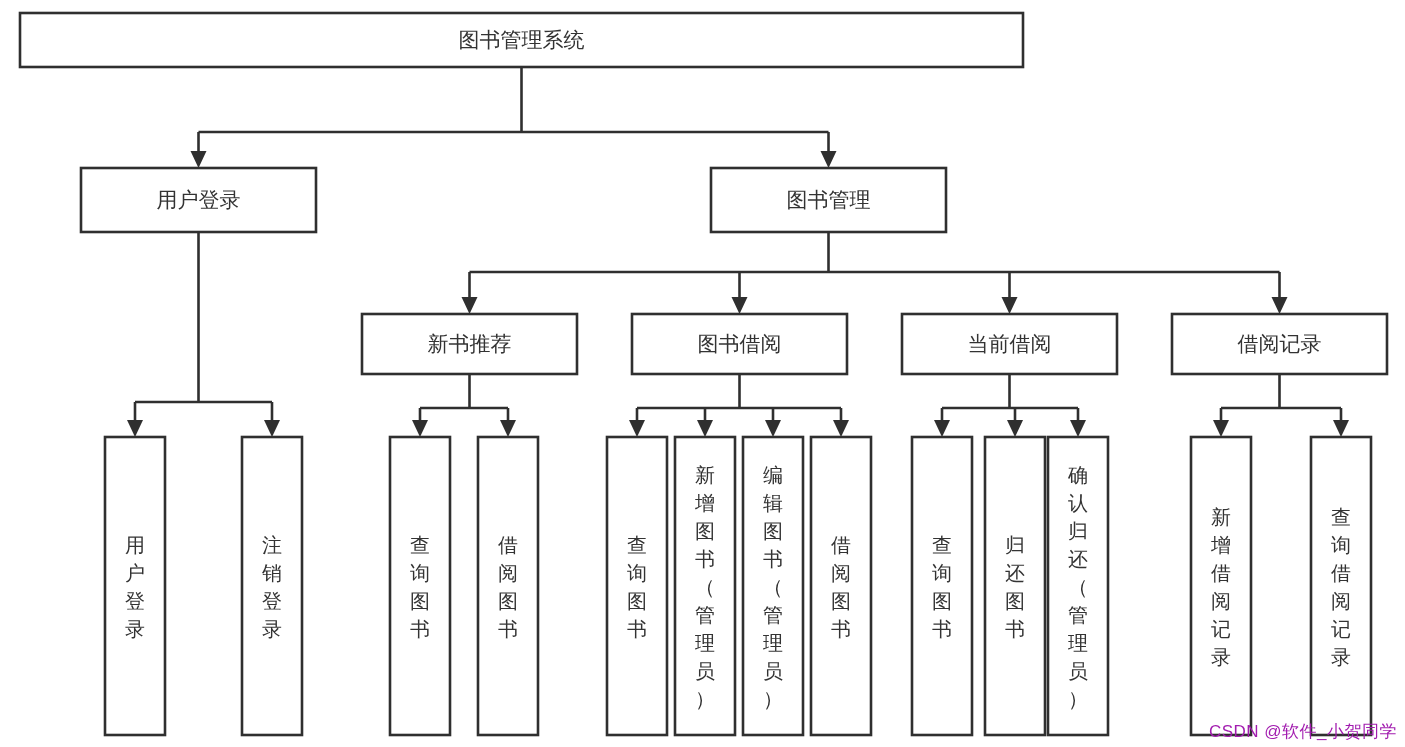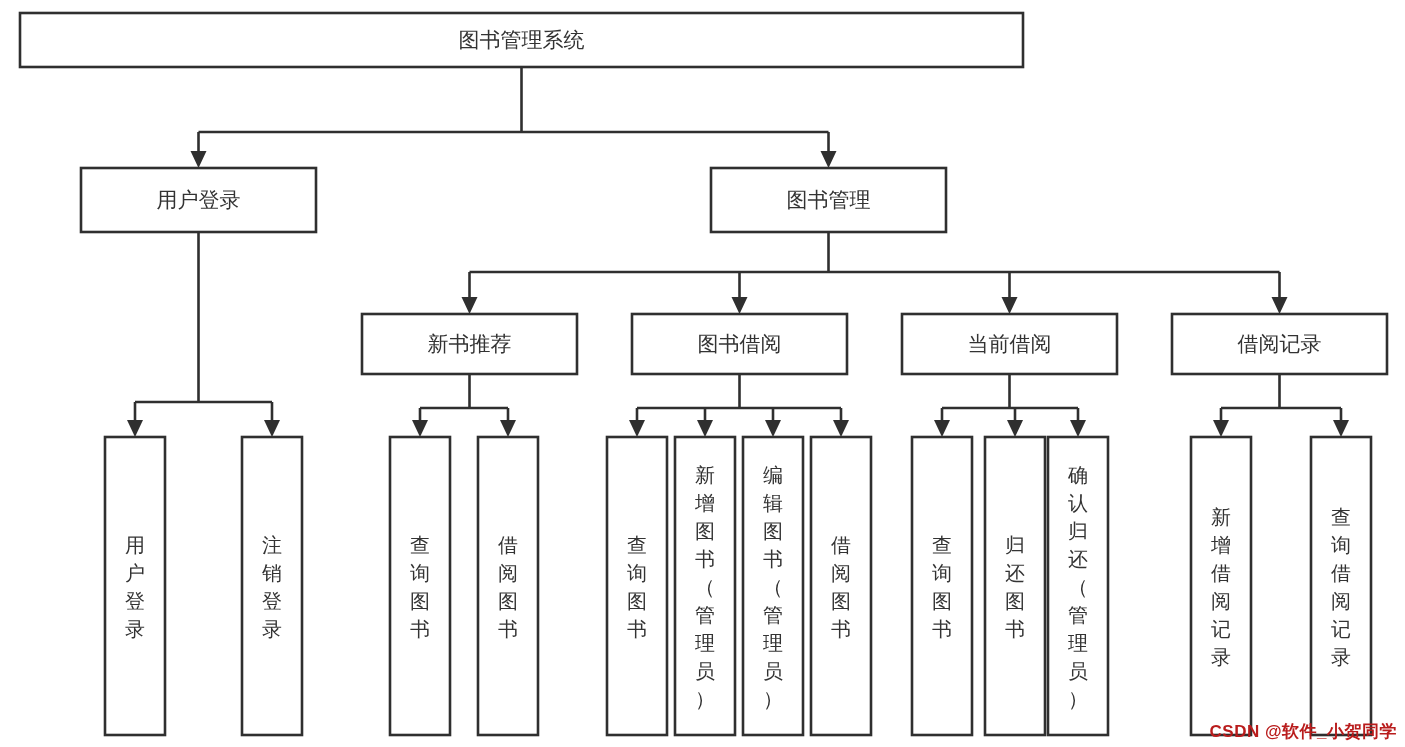--- a/index.html
+++ b/index.html
@@ -23,26 +23,25 @@
   }
   .leaf-label{
     fill:#333333;
     font-family:"Liberation Sans","DejaVu Sans",sans-serif;
     font-size:20px;
     text-anchor:middle;
   }
   .watermark{
     position:absolute;
     right:8px;bottom:4px;
-    color:#b91c1c;
+    color:#a21caf;
     font-size:17px;
     font-family:"Liberation Sans","DejaVu Sans",sans-serif;
     white-space:nowrap;
     letter-spacing:0.5px;
-    font-weight:bold;
   }
 </style>
 </head>
 <body>
 
 <div id="stage">
   <svg id="diagram-svg" width="1405" height="747" viewBox="0 0 1405 747">
     <g id="edges-layer">
         <line x1="521.5" y1="67" x2="521.5" y2="132" class="edge"></line>
         <line x1="198.5" y1="132" x2="828.5" y2="132" class="edge"></line>

